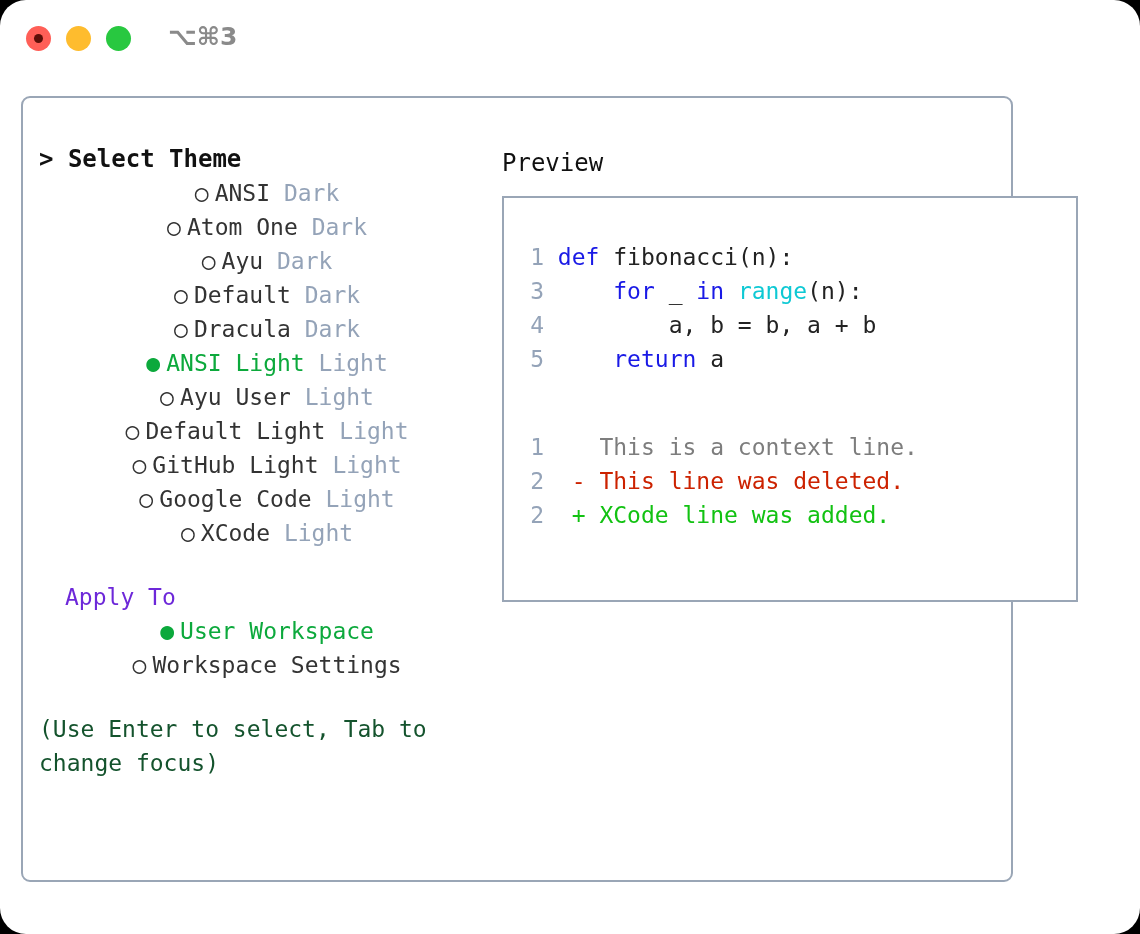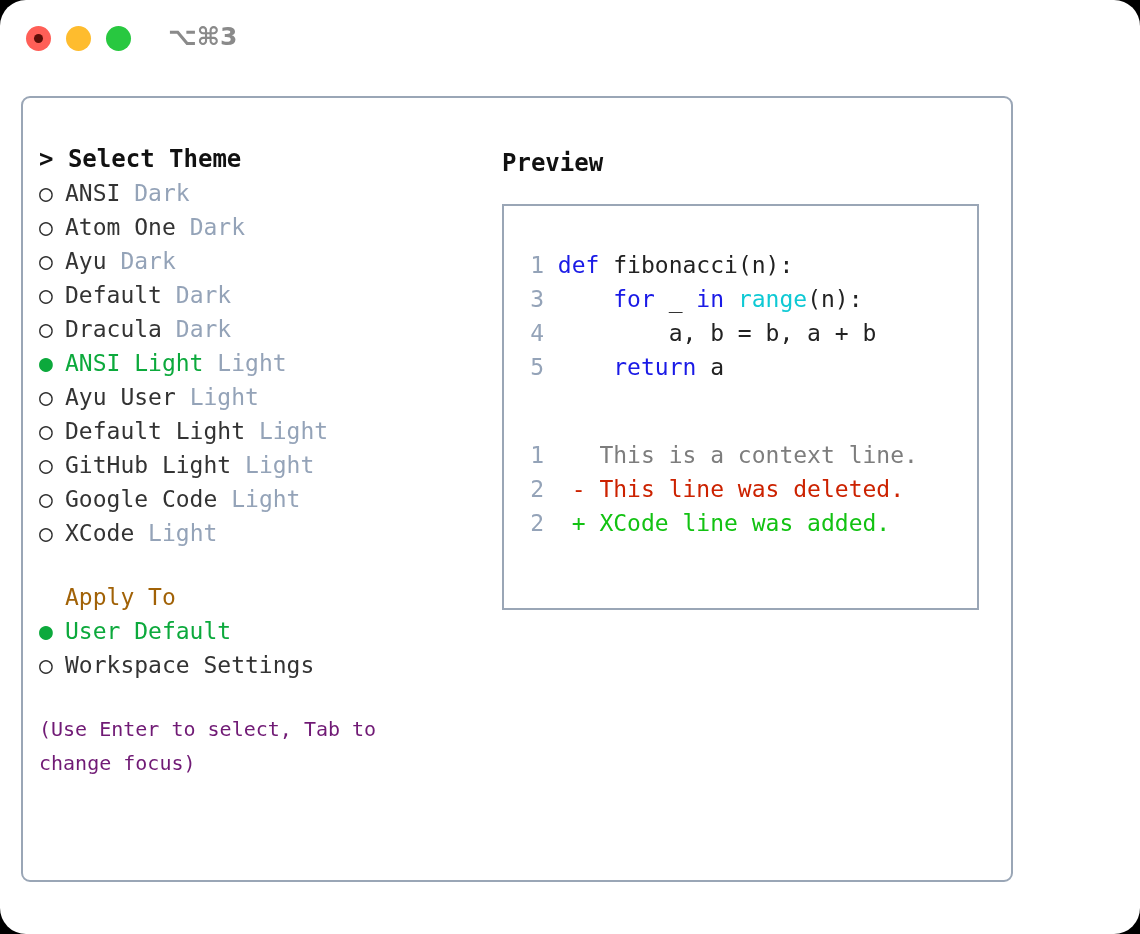--- a/index.html
+++ b/index.html
@@ -91,69 +91,70 @@
     line-height: 34px;
     white-space: pre;
     padding-left: 0;
   }
   .opt-row {
     font-size: 23px;
     line-height: 34px;
     height: 34px;
     white-space: pre;
     color: #333333;
+    text-align: center;
   }
   .marker {
     display: inline-block;
     width: 26px;
   }
   .marker.hollow { color: #333333; }
   .marker.filled { color: #0ca93c; }
   .opt-row.selected .opt-label { color: #0ca93c; }
   .opt-label { color: #333333; }
   .opt-tag {
     color: #94a3b8;
   }
   .opt-row.selected .opt-tag { color: #94a3b8; }
 
   #apply-heading {
     font-size: 23px;
     line-height: 34px;
     height: 34px;
-    color: #a16207;
+    color: #6d28d9;
     white-space: pre;
     margin-top: 30px;
     padding-left: 26px;
   }
   #hint-text {
     margin-top: 30px;
-    font-size: 20px;
-    line-height: 34px;
-    color: #701a75;
+    font-size: 23px;
+    line-height: 34px;
+    color: #14532d;
     width: 404px;
     white-space: pre-wrap;
   }
 
   
   #preview-column {
     position: absolute;
     left: 479px;
     top: 48px;
     width: 490px;
   }
   #preview-heading {
     font-size: 24px;
-    font-weight: bold;
+    font-weight: normal;
     color: #111111;
     line-height: 34px;
     white-space: pre;
   }
   #preview-box {
-    margin-top: 24px;
-    width: 477px;
+    margin-top: 16px;
+    width: 576px;
     height: 406px;
     border: 2px solid #9aa6b6;
     box-sizing: border-box;
     background: #ffffff;
     position: relative;
   }
   #code-area {
     position: absolute;
     left: 10px;
     top: 42px;
@@ -220,21 +221,21 @@
           <div class="opt-row"><span class="marker hollow">○</span><span class="opt-label">Ayu User</span> <span class="opt-tag">Light</span></div>
           <div class="opt-row"><span class="marker hollow">○</span><span class="opt-label">Default Light</span> <span class="opt-tag">Light</span></div>
           <div class="opt-row"><span class="marker hollow">○</span><span class="opt-label">GitHub Light</span> <span class="opt-tag">Light</span></div>
           <div class="opt-row"><span class="marker hollow">○</span><span class="opt-label">Google Code</span> <span class="opt-tag">Light</span></div>
           <div class="opt-row"><span class="marker hollow">○</span><span class="opt-label">XCode</span> <span class="opt-tag">Light</span></div>
         </div>
 
       <div id="apply-heading">Apply To</div>
 
       <div id="apply-options">
-          <div class="opt-row selected"><span class="marker filled">●</span><span class="opt-label">User Default</span></div>
+          <div class="opt-row selected"><span class="marker filled">●</span><span class="opt-label">User Workspace</span></div>
           <div class="opt-row"><span class="marker hollow">○</span><span class="opt-label">Workspace Settings</span></div>
         </div>
 
       <div id="hint-text">(Use Enter to select, Tab to change focus)</div>
     </div>
 
     <div id="preview-column">
 
       <div id="preview-heading">Preview</div>
 

